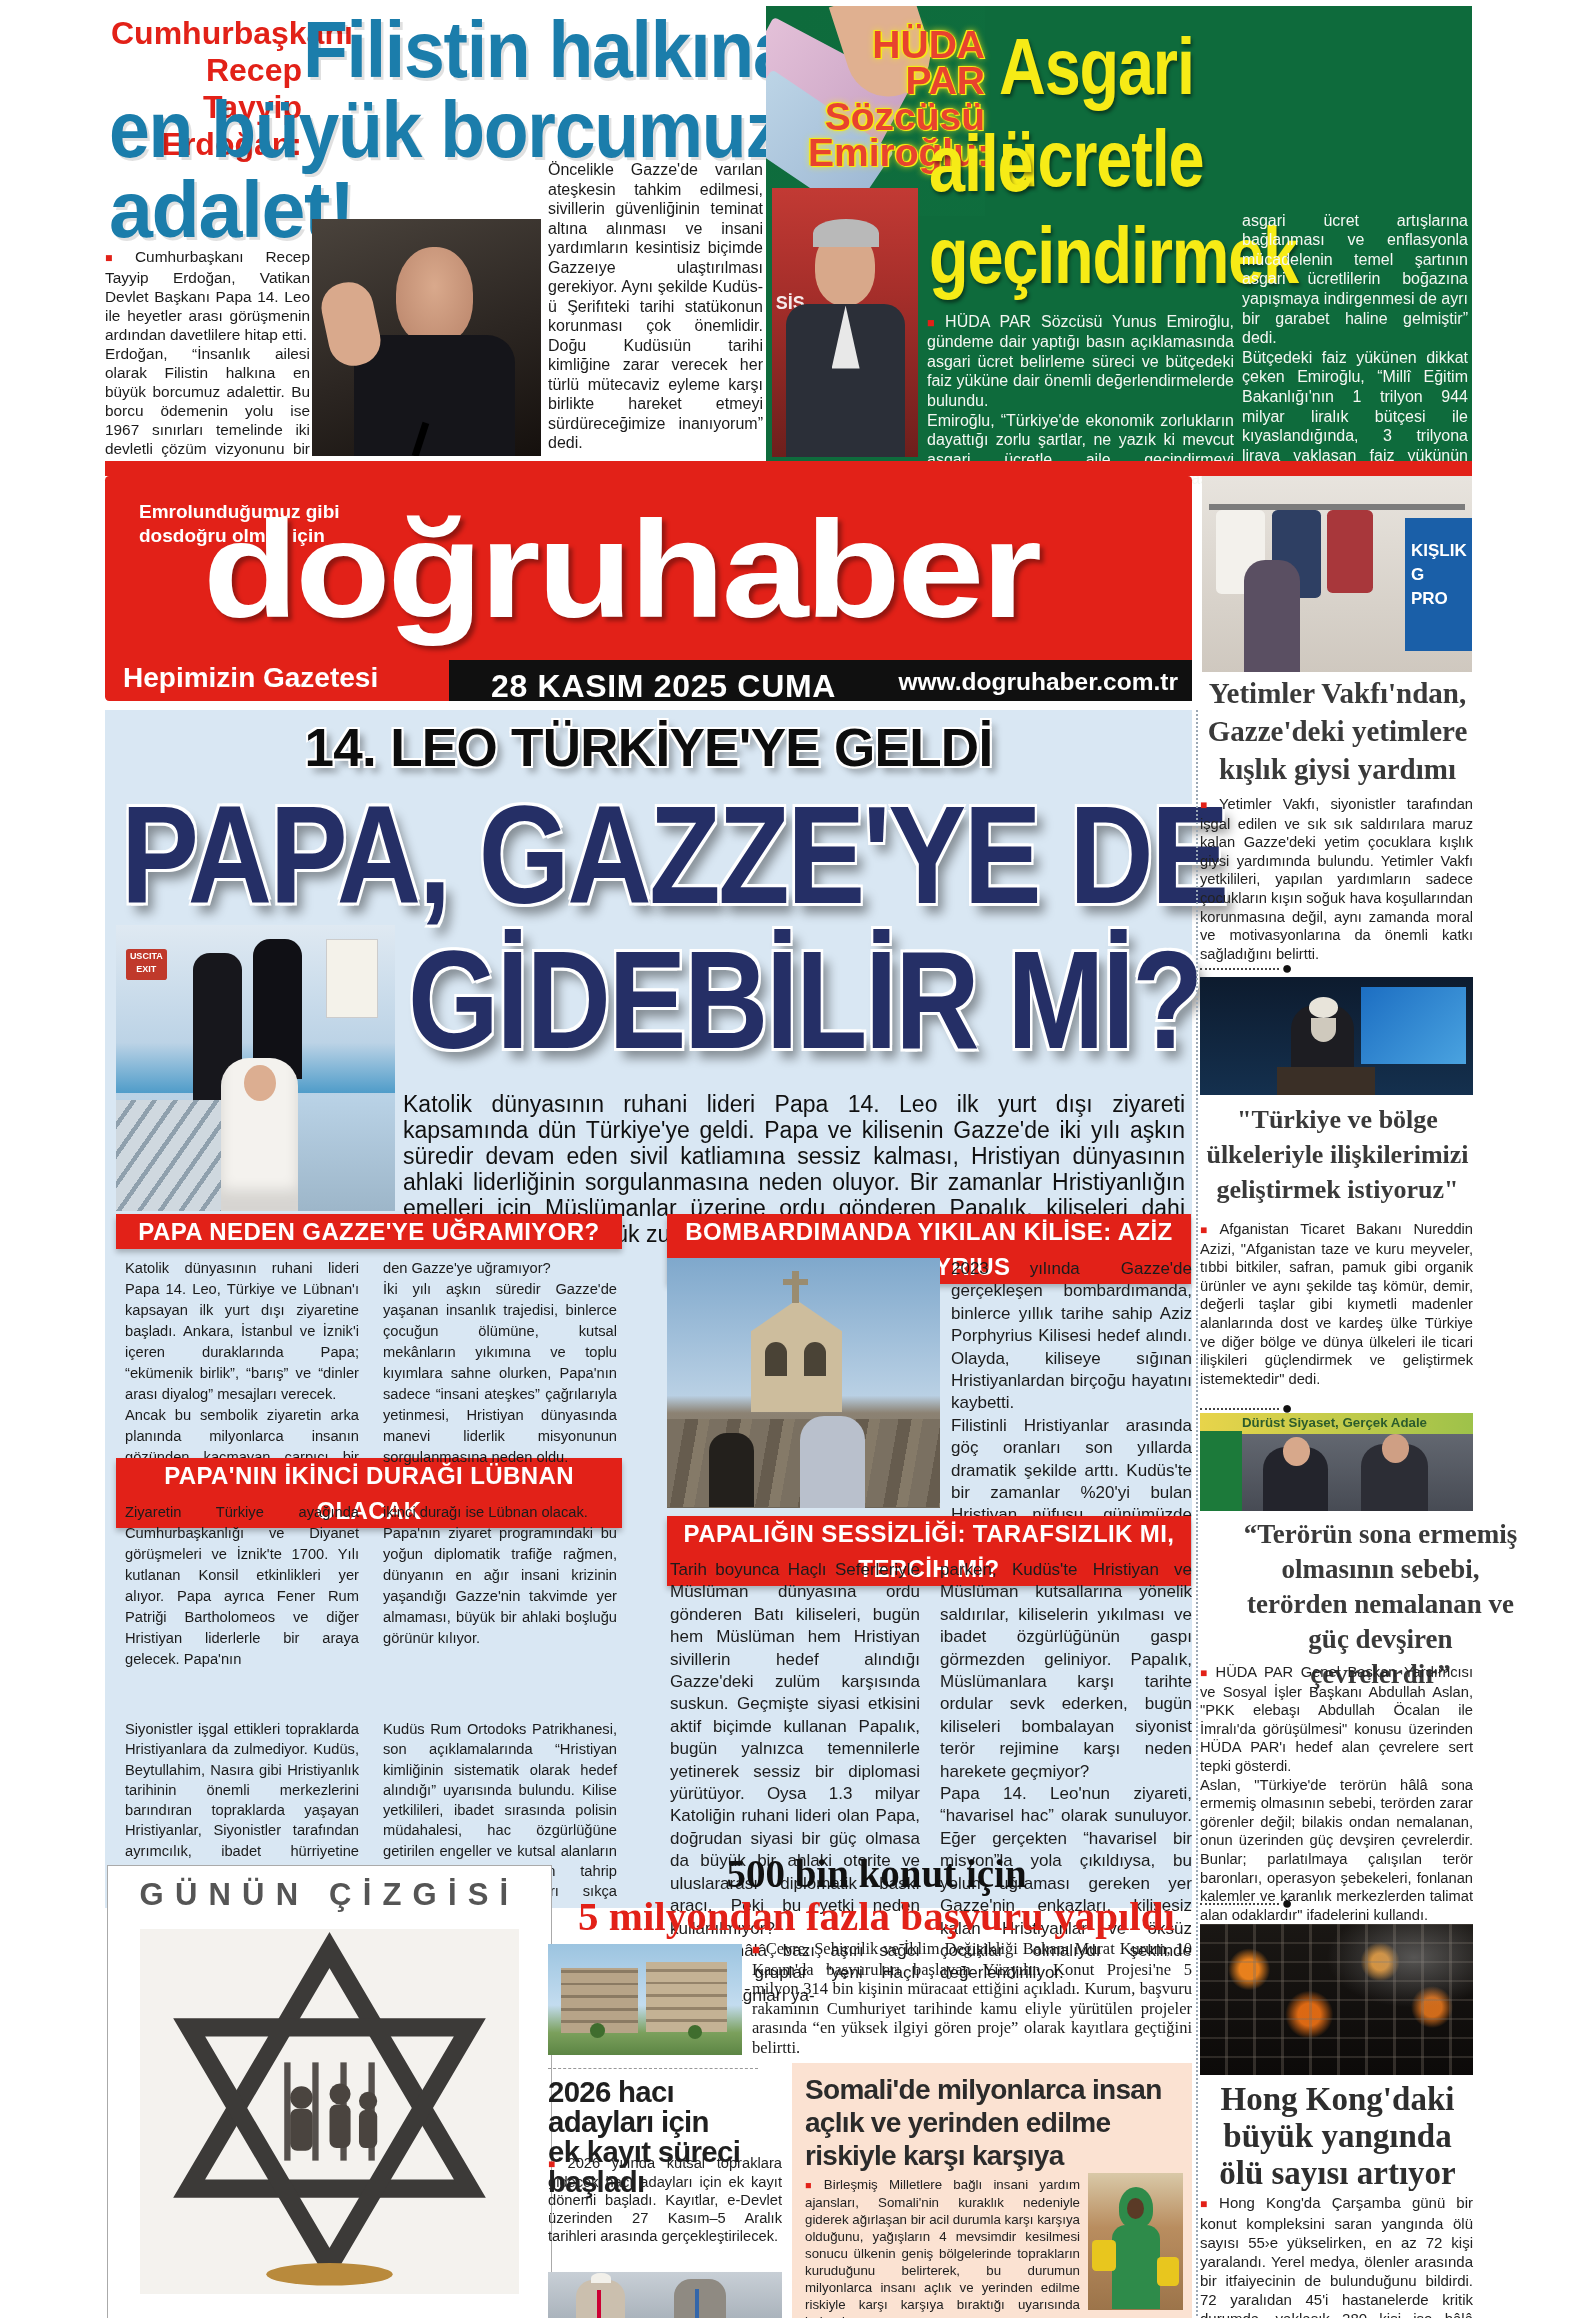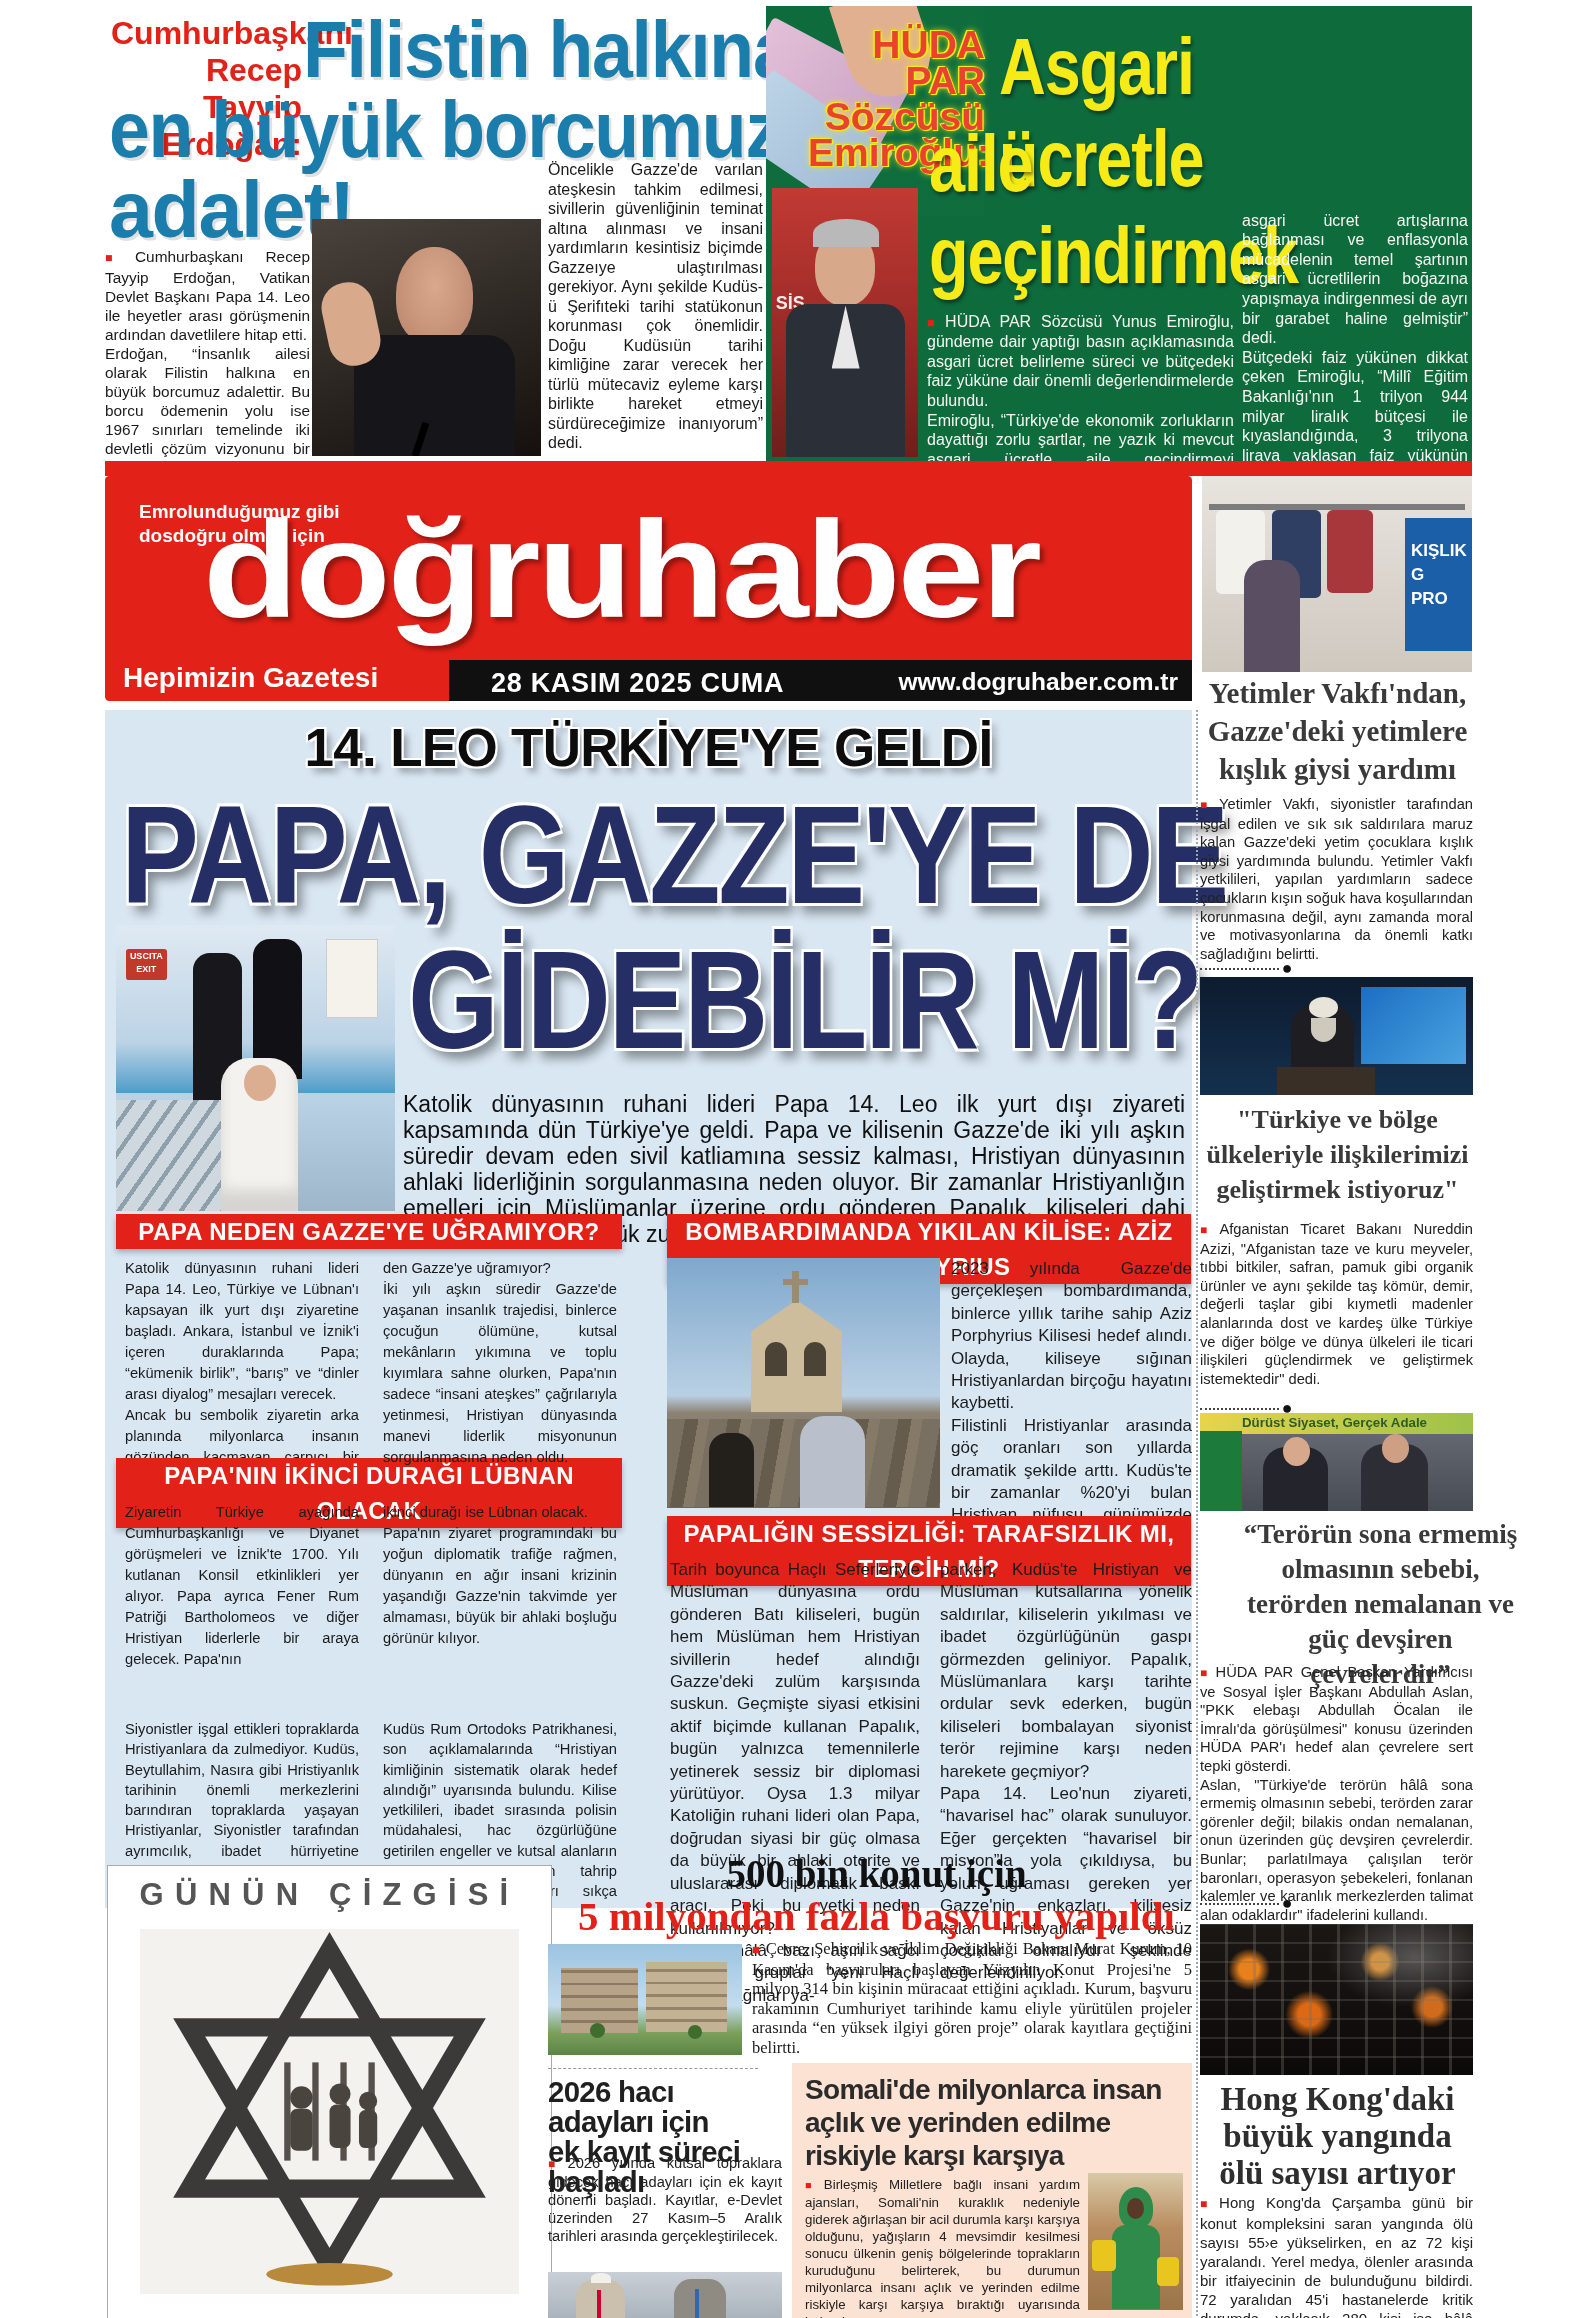--- a/index.html
+++ b/index.html
@@ -84,21 +84,21 @@
   </div>
 
   <div class="abs" style="left:105px;top:461px;width:1367px;height:15.4px;background:#e22118;"></div>
 
   <div class="abs" style="left:105px;top:476px;width:1087px;height:225px;background:#e22118;border-radius:4.2px;">
     <div class="abs pre" style="left:34px;top:24px;font-weight:700;font-size:19px;line-height:24px;color:#fff;">Emrolunduğumuz gibi
 dosdoğru olmak için</div>
     <div class="abs hl" style="left:98px;top:15.4px;font-size:137px;font-weight:800;color:#fff;letter-spacing:-2.8px;transform:scaleX(1.14);text-shadow:3.5px 3.5px 4.2px rgba(0,0,0,.35);">doğruhaber</div>
     <div class="abs" style="left:18px;top:186px;font-weight:700;font-size:28px;color:#fff;">Hepimizin Gazetesi</div>
     <div class="abs" style="left:344px;top:184px;width:743px;height:41px;background:#101010;">
-      <span class="abs" style="left:42px;top:8.4px;font-weight:700;font-size:27px;color:#fff;letter-spacing:0.7px;">28 KASIM 2025 CUMA</span>
+      <span class="abs" style="left:42px;top:8.4px;font-weight:700;font-size:32px;color:#fff;letter-spacing:0.7px;">28 KASIM 2025 CUMA</span>
       <span class="abs" style="left:442px;top:8.4px;width:287px;text-align:right;font-weight:700;font-size:24.5px;color:#fff;">www.dogruhaber.com.tr</span>
     </div>
   </div>
 
   <div class="abs ph" style="left:1202px;top:476px;width:270px;height:196px;background:linear-gradient(180deg,#e8e4de 0%,#cfc8bf 100%);">
     <div class="ph-inner" style="left:7px;top:28px;width:256px;height:5.6px;background:#7c7c7c;"></div>
     <div class="ph-inner" style="left:14px;top:34px;width:49px;height:84px;background:#f3f1ec;border-radius:5.6px;"></div>
     <div class="ph-inner" style="left:70px;top:34px;width:49px;height:88px;background:#2e3f63;border-radius:5.6px;"></div>
     <div class="ph-inner" style="left:125px;top:34px;width:46px;height:83px;background:#a8373b;border-radius:5.6px;"></div>
     <div class="ph-inner" style="left:42px;top:84px;width:56px;height:112px;background:#5a4f62;border-radius:21px 21px 0 0;"></div>

